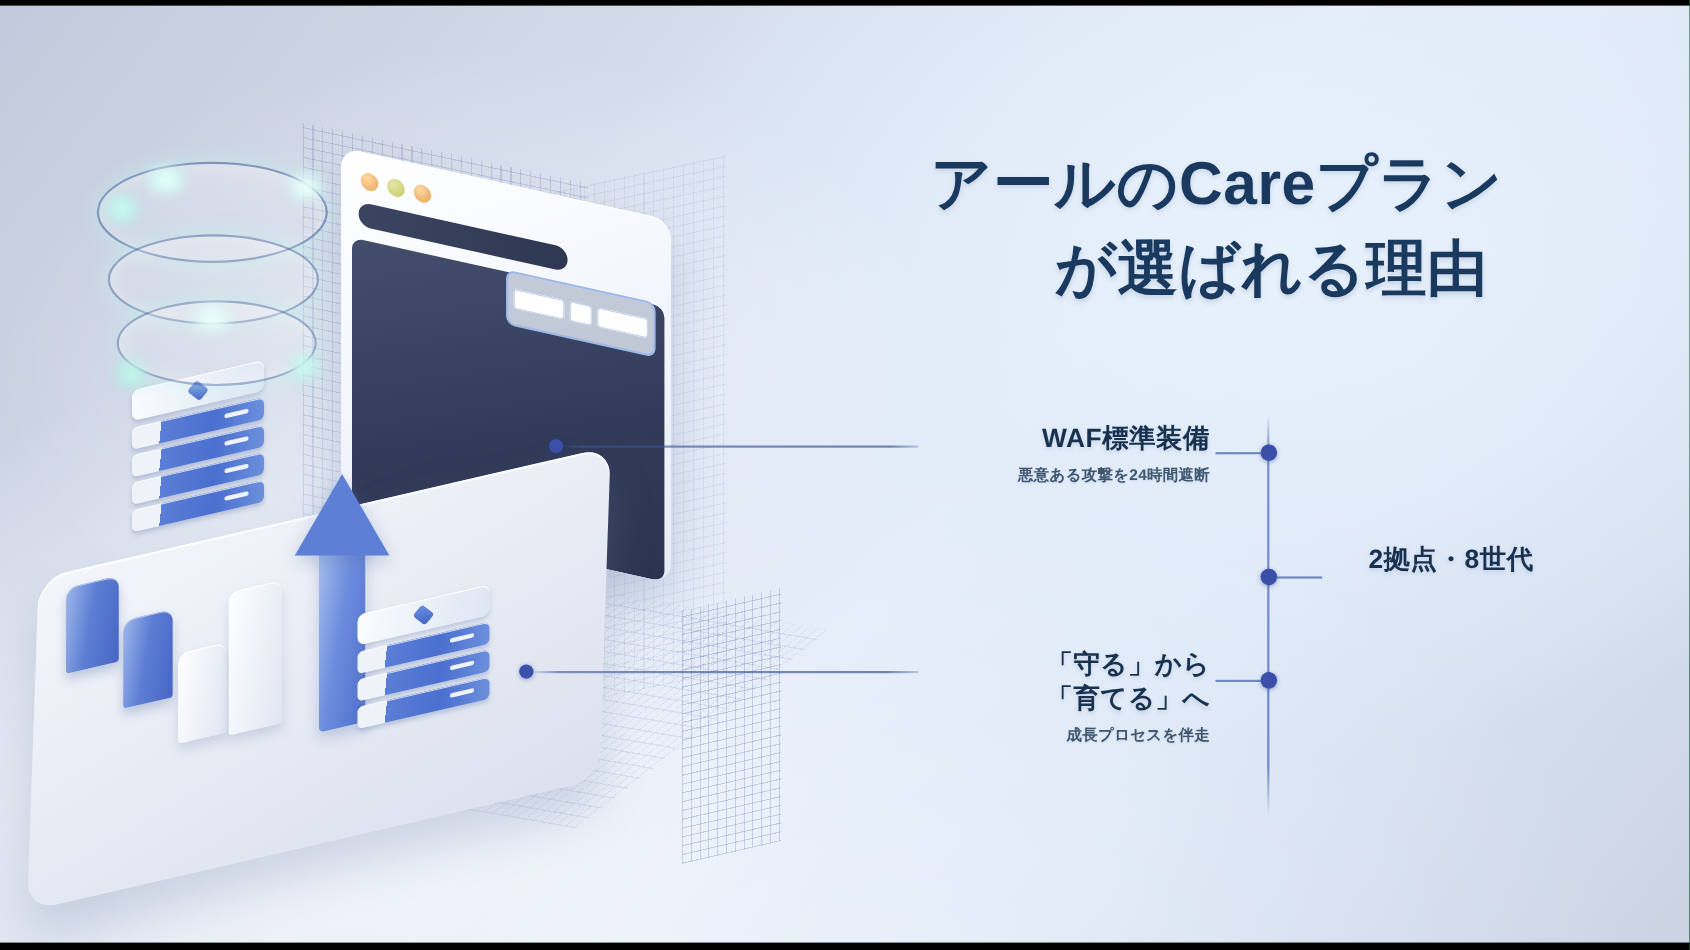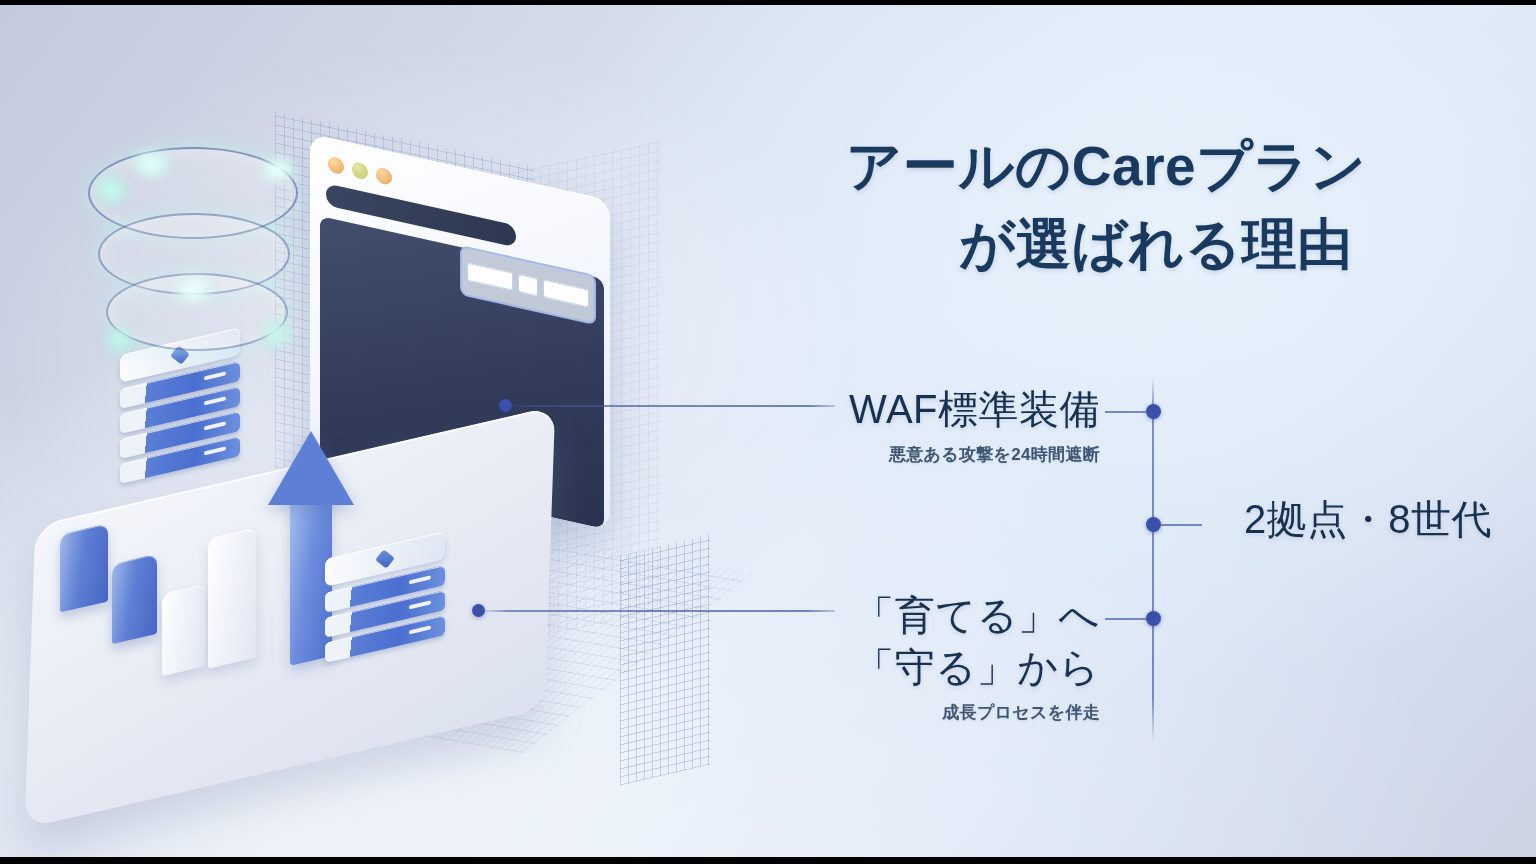--- a/index.html
+++ b/index.html
@@ -39,26 +39,26 @@
   .headline{
     position:absolute; left:846px; top:122px; width:620px;
     color:#19395e; font-weight:700; letter-spacing:.5px;
     line-height:1.42; font-size:55px;
     text-shadow:0 2px 5px rgba(120,140,175,.28);
   }
   .headline .l2{ display:block;text-align:center; }
 
   .feature{ position:absolute; }
   .feature .f-title{
-    color:#17314f; font-weight:400; font-size:40px; line-height:1.30;
+    color:#17314f; font-weight:700; font-size:24px; line-height:1.30;
     letter-spacing:.5px; white-space:nowrap;
     text-shadow:0 2px 4px rgba(120,140,175,.25);
   }
   .feature .f-sub{
-    color:#3f5670; font-weight:600; font-size:17px; line-height:1.5;
+    color:#3f5670; font-weight:600; font-size:14px; line-height:1.5;
     letter-spacing:.3px; margin-top:7px; white-space:nowrap;
     text-shadow:0 1px 2px rgba(140,160,190,.25);
   }
   .feature.right-align{ text-align:right; }
   .feature.left-align{ text-align:left; }
 
   #feature-1{ left:740px; top:378px; width:360px; }
   #feature-2{ left:1200px; top:488px; width:300px;margin-left:44px; }
   #feature-3{ left:740px; top:584px; width:360px; }
 
@@ -365,21 +365,21 @@
     <div class="feature right-align" id="feature-1">
       <div class="f-title">WAF標準装備</div>
       <div class="f-sub">悪意ある攻撃を24時間遮断</div>
     </div>
 
     <div class="feature left-align" id="feature-2">
       <div class="f-title">2拠点・8世代</div>
     </div>
 
     <div class="feature right-align" id="feature-3">
+      <div class="f-title">「守る」から</div>
       <div class="f-title">「育てる」へ</div>
-      <div class="f-title">「守る」から</div>
       <div class="f-sub">成長プロセスを伴走</div>
     </div>
 
   </div>
 
   <div class="letterbox-bottom"></div>
 </div>
 
 </body></html>

